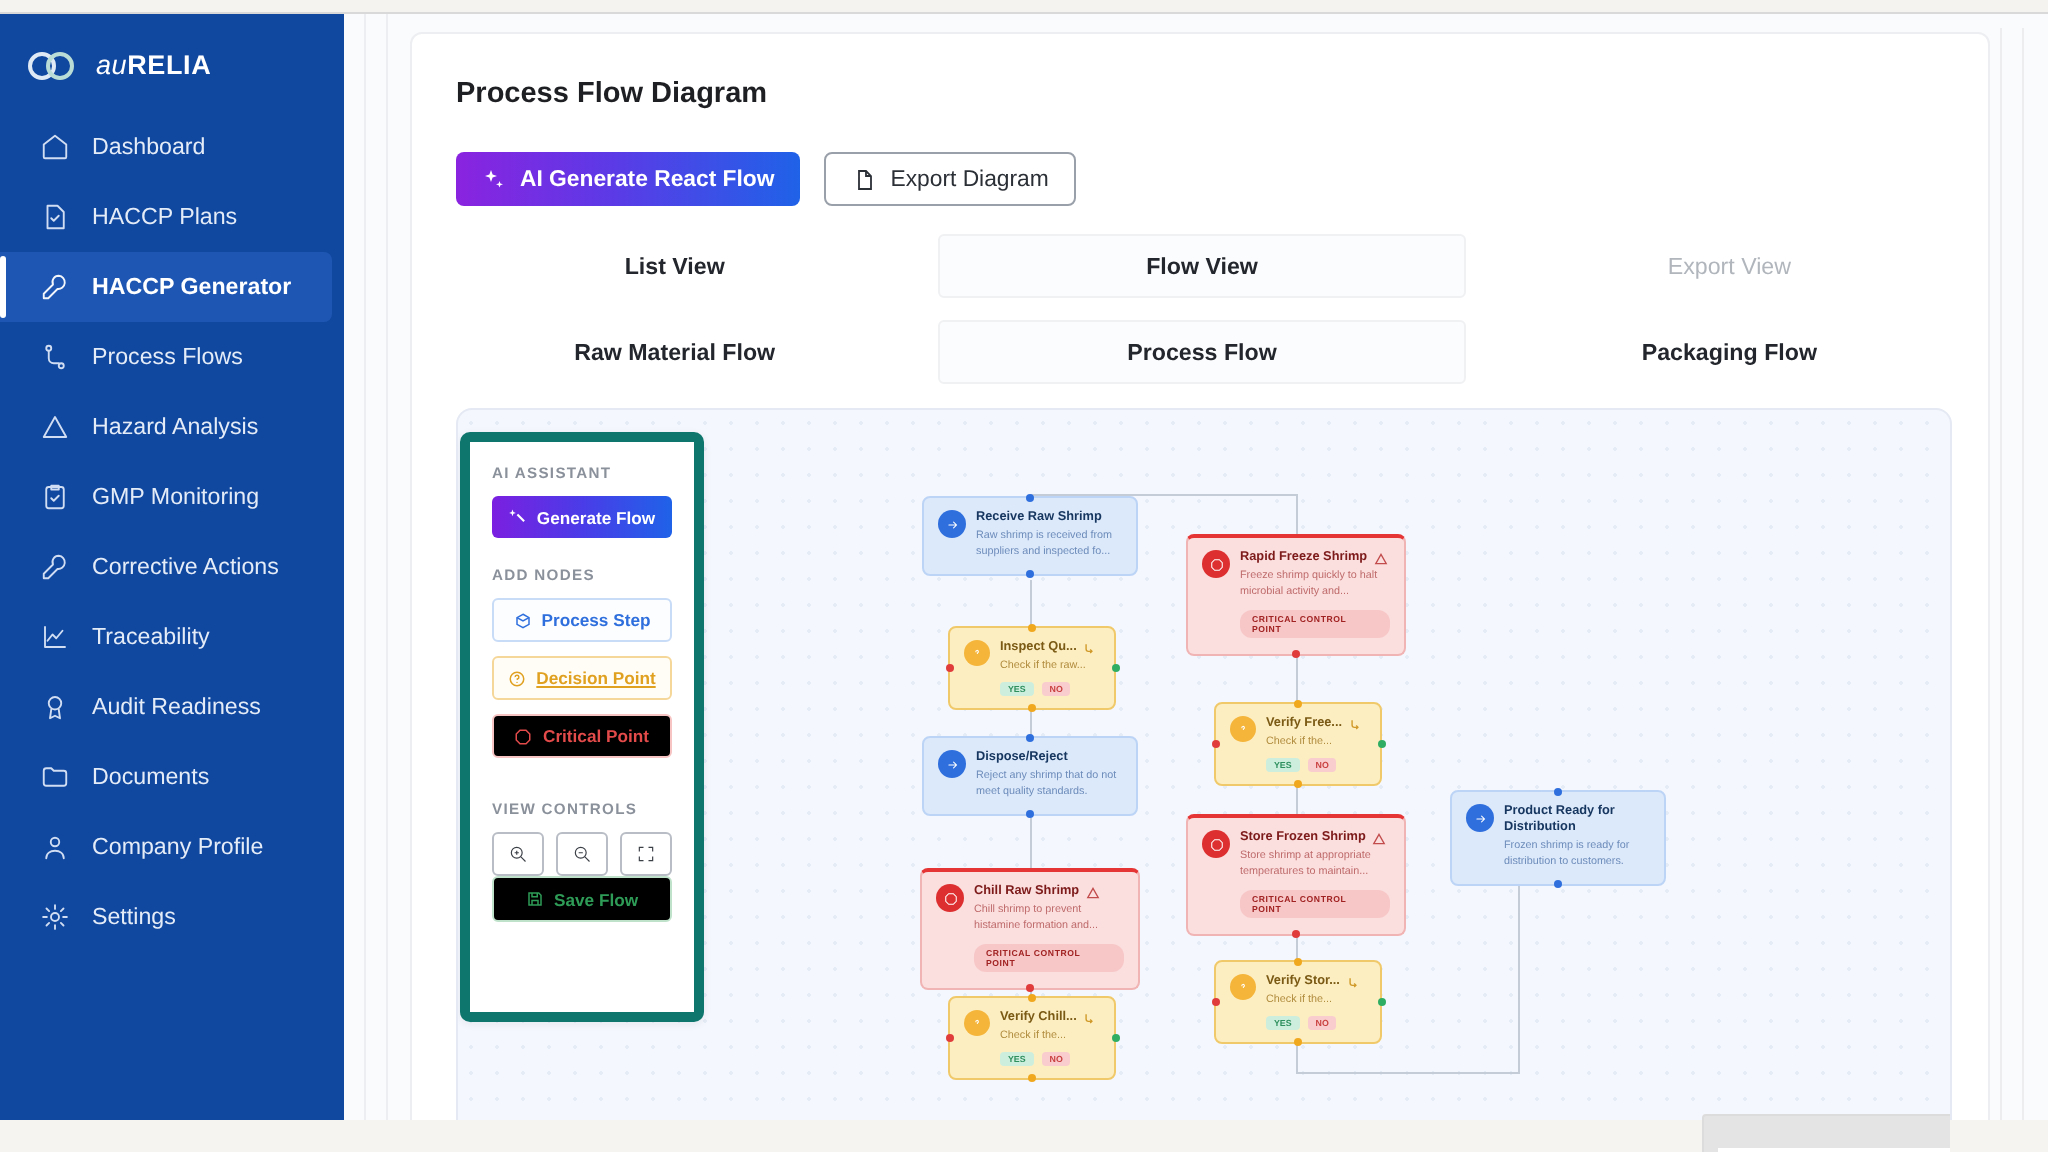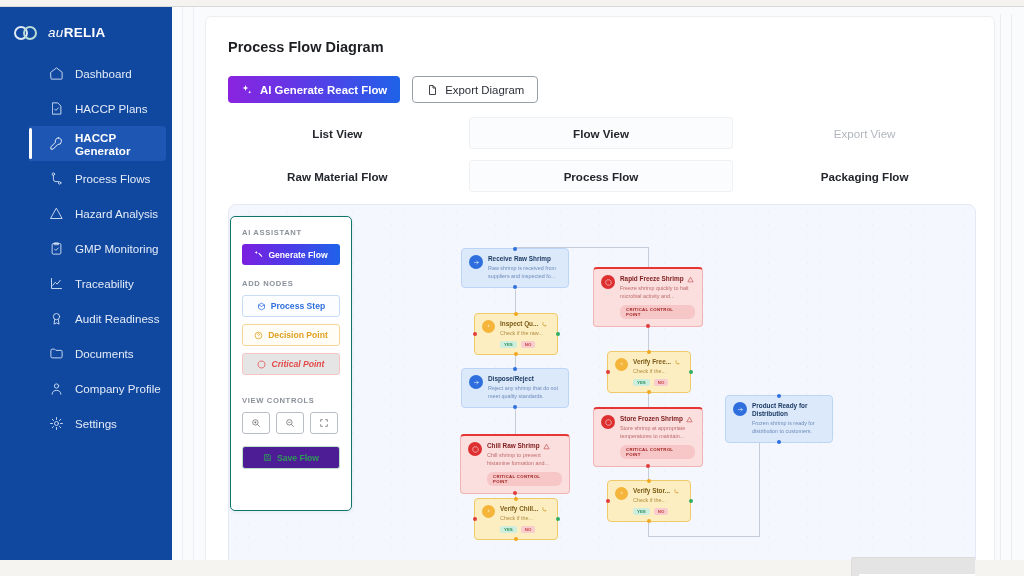--- a/index.html
+++ b/index.html
@@ -25,21 +25,21 @@
   .brand-logo i {
     position:absolute; top:0; width:14px; height:14px; border-radius:50%;
     border:2.6px solid #dfe9f5; box-sizing:border-box;
   }
   .brand-logo i.a { left:0; }
   .brand-logo i.b { left:9px; border-color:#b9dcd6; }
   .brand-text { font-size:13.5px; letter-spacing:.3px; }
   .brand-text .lo { font-style:italic; font-weight:400; }
   .brand-text .hi { font-weight:600; }
 
-  .nav { display:flex; flex-direction:column;padding-left:29px; }
+  .nav { display:flex; flex-direction:column; }
   .nav-item {
     position:relative; display:flex; align-items:center; gap:11px;
     height:35px; padding-left:20px; margin:0 6px 0 0;
     font-size:11.6px; color:#e4ecf8; cursor:pointer; border-radius:0 4px 4px 0;
   }
   .nav-item.active { background:#1e57b3; color:#fff; font-weight:600; }
   .nav-item.active:before {
     content:""; position:absolute; left:-0px; top:2px; bottom:2px; width:3px; background:#fff; border-radius:2px;
   }
   .nav-ico { width:15px; height:15px; flex:0 0 auto; opacity:.95; display:flex; align-items:center; justify-content:center; }
@@ -84,43 +84,43 @@
   }
   .canvas:after {
     content:""; position:absolute; inset:0;
     background-image:radial-gradient(#dbe3f1 .8px, transparent .8px);
     background-size:13px 13px; opacity:.55; pointer-events:none;
   }
 
   
   .panel {
     position:absolute; top:11px; left:1px; width:122px; height:295px;
-    background:#fff; border:1px solid #0f766e; border-radius:5px;
+    background:#fff; border:5px solid #0f766e; border-radius:5px;
     box-shadow:0 1px 4px rgba(20,30,60,.07); padding:11px 11px 0 11px; z-index:5;
   }
   .plabel { font-size:7.6px; font-weight:700; letter-spacing:.65px; color:#8b919b; margin-bottom:7px; }
   .pbtn {
     display:flex; align-items:center; justify-content:center; gap:5px;
     height:21px; border-radius:3px; font-size:8.6px; font-weight:700; cursor:pointer; white-space:nowrap;
   }
   .pbtn svg { width:9px; height:9px; }
   .gen { background:linear-gradient(90deg,#7b1fe0 0%,#4a3ce8 50%,#1f62e8 100%); color:#fff; }
   .node-btn { border:1px solid; background:#fff; margin-bottom:7px; height:22px; }
   .nb-process { border-color:#c9dcf7; color:#2f6fdd; background:#fbfdff; }
-  .nb-decision { border-color:#f6d79a; color:#e0a020; background:#fffdf6; }
-  .nb-critical { border-color:#f7c3c3; color:#e34a4a; background:#e5e5e5;font-style:italic; }
+  .nb-decision { border-color:#f6d79a; color:#e0a020; background:#fffdf6;text-decoration:underline; }
+  .nb-critical { border-color:#f7c3c3; color:#e34a4a; background:#000000; }
   .gap { height:14px; }
   .vctrl { display:flex; gap:6px; }
   .vbtn {
     width:28px; height:22px; border:1px solid #b9bec6; border-radius:3px; background:#fff;
     display:flex; align-items:center; justify-content:center; cursor:pointer;
   }
   .vbtn svg { width:10px; height:10px; stroke:#3b3f46; fill:none; stroke-width:1.4; }
   .save {
-    margin-top:12px; border:1px solid #bfe2cb; color:#2e9b56; background:#4c1d95; height:23px;
+    margin-top:0; border:1px solid #bfe2cb; color:#2e9b56; background:#000000; height:23px;
   }
 
   
   .node { position:absolute; border-radius:4px; z-index:3; }
   .node .nrow { display:flex; gap:5px; padding:6px 7px; }
   .nicon { width:14px; height:14px; border-radius:50%; flex:0 0 auto; display:flex; align-items:center; justify-content:center; }
   .nicon svg { width:7px; height:7px; stroke:#fff; fill:none; stroke-width:1.8; stroke-linecap:round; }
   .nbody { flex:1; min-width:0; }
   .ntitle { font-size:6.4px; font-weight:700; line-height:1.25; }
   .ndesc { font-size:5.4px; line-height:1.45; margin-top:2px; }
@@ -241,20 +241,28 @@
               <rect x="5" y="4" width="14" height="17" rx="2"></rect>
               <path d="M9 3h6v3H9z"></path>
               <path d="M9 13l2 2 4-4"></path>
             </svg>
           </span>
         <span>GMP Monitoring</span>
       </div>
       <div class="nav-item">
         <span class="nav-ico">
             <svg viewBox="0 0 24 24">
+              <path d="M15 3a5 5 0 0 0-4.6 7L3 17.4V21h3.6l7.4-7.4A5 5 0 1 0 15 3z"></path>
+            </svg>
+          </span>
+        <span>Corrective Actions</span>
+      </div>
+      <div class="nav-item">
+        <span class="nav-ico">
+            <svg viewBox="0 0 24 24">
               <path d="M4 4v16h16"></path>
               <path d="M6 15l4-5 3 3 5-6"></path>
             </svg>
           </span>
         <span>Traceability</span>
       </div>
       <div class="nav-item">
         <span class="nav-ico">
             <svg viewBox="0 0 24 24">
               <circle cx="12" cy="9" r="5"></circle>

